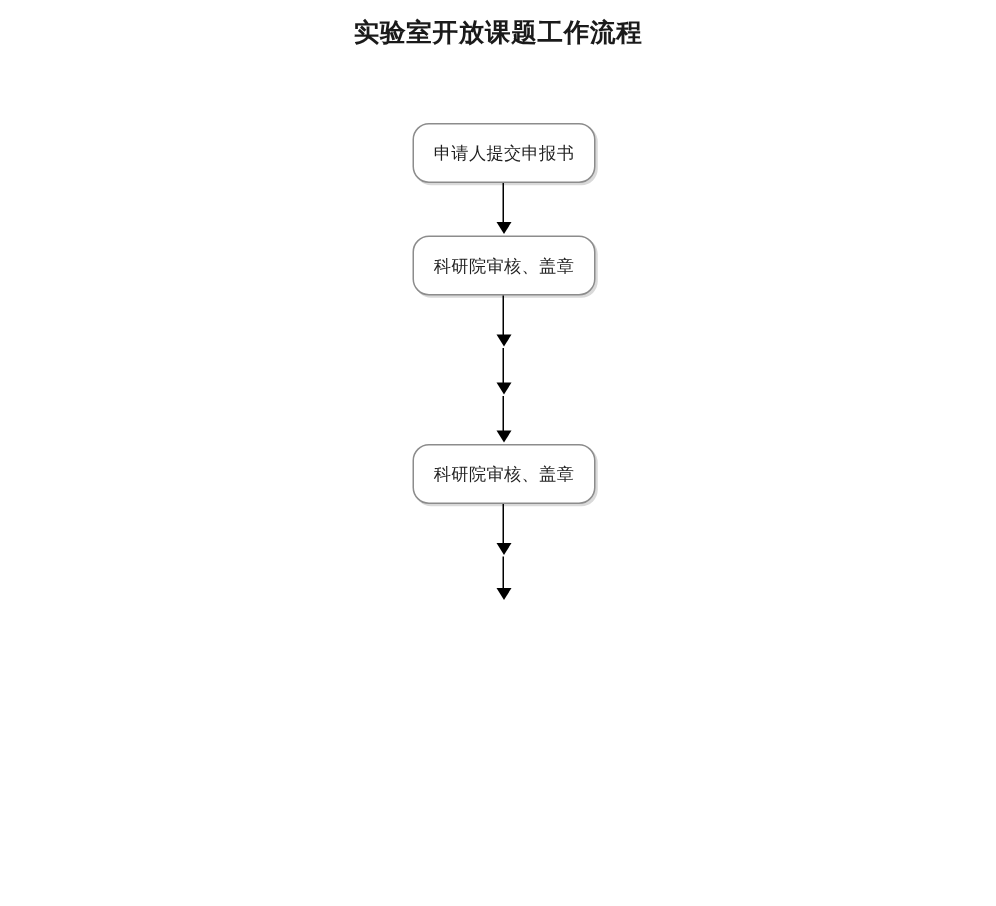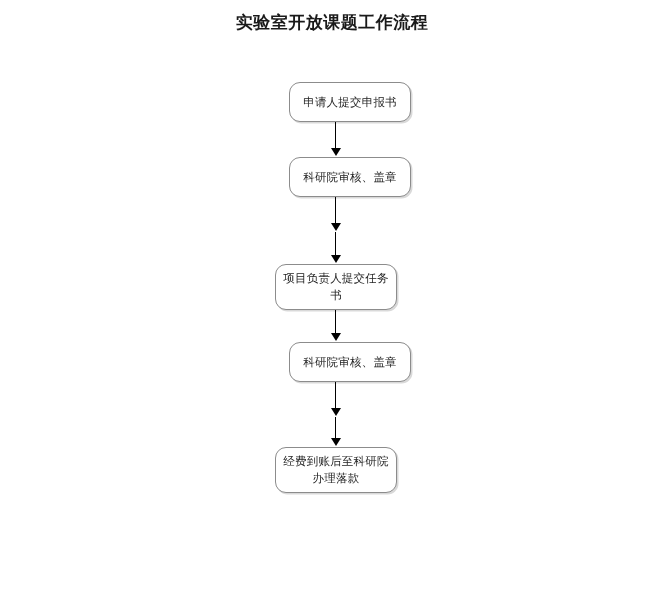--- a/index.html
+++ b/index.html
@@ -59,21 +59,20 @@
     justify-content: center;
     text-align: center;
     color: #1f1f1f;
     font-size: 11.5px;
     line-height: 17px;
     letter-spacing: 0.2px;
   }
 
   .flow-node.one-line {
     height: 40px;
-    margin-left: 14px;
   }
 
   .flow-node.two-line {
     height: 46px;
   }
 
   .flow-node-label {
     display: block;
     padding: 0 7px;
     word-break: break-all;
@@ -144,23 +143,20 @@
       <span class="connector-line"></span>
       <span class="connector-arrowhead"></span>
     </div>
 
 
     <div class="flow-connector gap-32">
       <span class="connector-line"></span>
       <span class="connector-arrowhead"></span>
     </div>
 
-    <div class="flow-node two-line">
-      <span class="flow-node-label">项目负责人提交任务书</span>
-    </div>
 
     <div class="flow-connector gap-32">
       <span class="connector-line"></span>
       <span class="connector-arrowhead"></span>
     </div>
 
     <div class="flow-node one-line">
       <span class="flow-node-label">科研院审核、盖章</span>
     </div>
 
@@ -168,18 +164,15 @@
       <span class="connector-line"></span>
       <span class="connector-arrowhead"></span>
     </div>
 
 
     <div class="flow-connector gap-30">
       <span class="connector-line"></span>
       <span class="connector-arrowhead"></span>
     </div>
 
-    <div class="flow-node two-line">
-      <span class="flow-node-label">经费到账后至科研院办理落款</span>
-    </div>
 
   </div>
 </div>
 
 </body></html>

